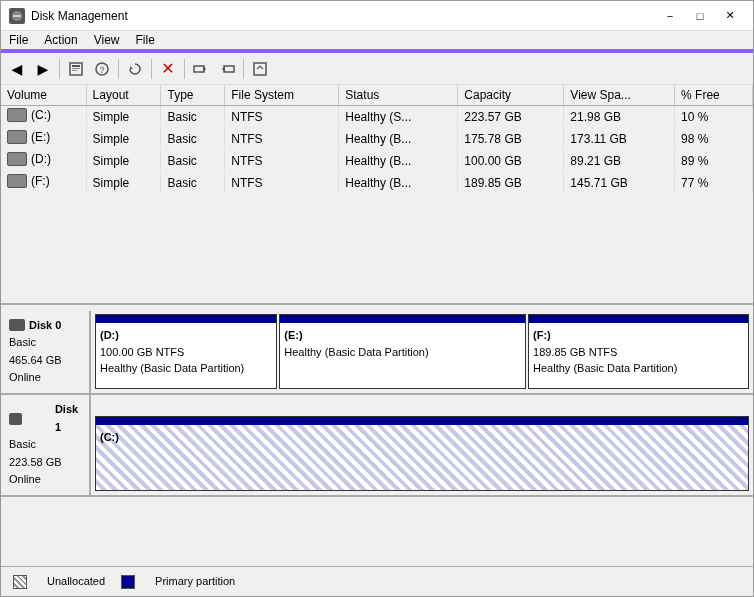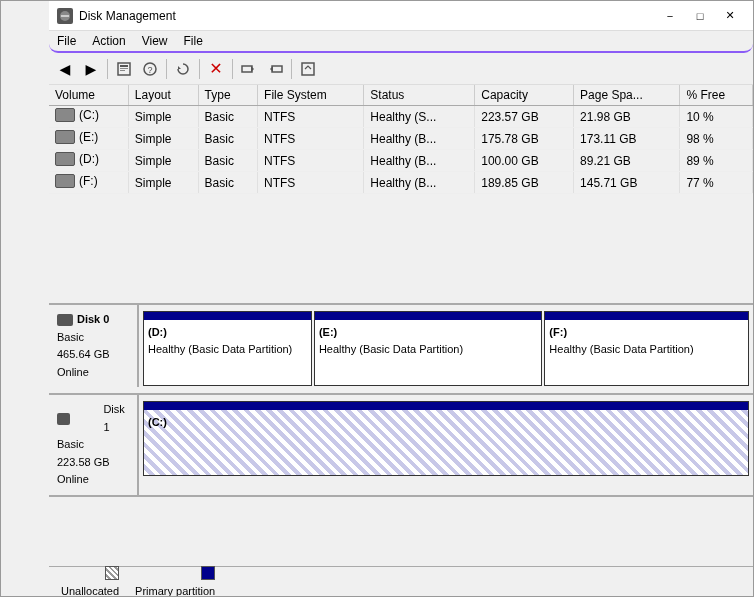--- a/index.html
+++ b/index.html
@@ -1,54 +1,54 @@
 <!DOCTYPE html>
 <html><head>
   <meta charset="utf-8">
   <style>
     * { box-sizing: border-box; margin: 0; padding: 0; }
     body { font-family: 'Segoe UI', Tahoma, Geneva, Verdana, sans-serif; font-size: 12px; background: #f0f0f0; }
 
     
-    .window { width: 754px; height: 597px; background: #f0f0f0; border: 1px solid #999; display: flex; flex-direction: column; padding-left: 48px; }
+    .window { width: 754px; height: 597px; background: #f0f0f0; border: 1px solid #999; display: flex; flex-direction: column; }
     .title-bar { background: #fff; padding: 6px 8px; display: flex; align-items: center; justify-content: space-between; border-bottom: 1px solid #ddd; height: 30px; }
     .title-bar-left { display: flex; align-items: center; gap: 6px; font-size: 12px; }
     .title-bar-icon { width: 16px; height: 16px; background: #555; border-radius: 2px; display: flex; align-items: center; justify-content: center; }
     .title-bar-controls { display: flex; gap: 0; }
     .title-btn { width: 30px; height: 20px; border: none; background: transparent; cursor: pointer; font-size: 11px; display: flex; align-items: center; justify-content: center; }
 
     
-    .menu-bar { background: #f0f0f0; padding: 2px 0; display: flex; border-bottom: 2px solid #8b5cf6; height: 22px; border-radius: 9px; }
+    .menu-bar { background: #f0f0f0; padding: 2px 0; display: flex; border-bottom: 4px solid #8b5cf6; height: 22px; }
     .menu-item { padding: 2px 8px; cursor: pointer; font-size: 12px; display: flex; align-items: center; }
 
     
     .toolbar { background: #f0f0f0; padding: 2px 4px; display: flex; align-items: center; gap: 2px; border-bottom: 1px solid #ddd; height: 32px; }
     .toolbar-btn { width: 24px; height: 24px; border: 1px solid transparent; background: transparent; cursor: pointer; display: flex; align-items: center; justify-content: center; font-size: 14px; }
     .toolbar-sep { width: 1px; height: 20px; background: #bbb; margin: 0 2px; }
 
     
     .main-content { flex: 1; display: flex; flex-direction: column; overflow: hidden; }
 
     
     .table-area { flex: 0 0 auto; height: 220px; overflow-y: auto; border-bottom: 2px solid #aaa; }
     table { width: 100%; border-collapse: collapse; }
     table thead tr { background: #f0f0f0; margin-top: 48px; }
     table th { border-right: 1px solid #ccc; border-bottom: 1px solid #aaa; padding: 3px 6px; text-align: left; font-weight: normal; white-space: nowrap; cursor: pointer; }
     table td { border-right: 1px solid #e0e0e0; border-bottom: 1px solid #eee; padding: 2px 6px; white-space: nowrap; }
     .volume-icon { display: inline-flex; align-items: center; gap: 4px; }
 
     
     .disk-area { flex: 1; overflow-y: auto; background: #f0f0f0; padding: 0; }
-    .disk-row { display: flex; align-items: flex-start; border-bottom: 2px solid #aaa; min-height: 90px; }
+    .disk-row { display: flex; align-items: flex-end; border-bottom: 2px solid #aaa; min-height: 90px; }
     .disk-label { width: 90px; min-width: 90px; padding: 6px 8px; border-right: 2px solid #aaa; font-size: 11px; line-height: 1.6; }
     .disk-partitions { flex: 1; display: flex; padding: 4px; gap: 2px; align-items: flex-start; padding-top: 6px; }
 
     
     .legend { padding: 6px 12px; display: flex; align-items: center; gap: 16px; border-top: 1px solid #aaa; font-size: 11px; background: #f0f0f0; height: 30px; }
-    .legend-item { display: flex; align-items: flex-end; gap: 5px; flex-direction: column; }
+    .legend-item { display: flex; align-items: flex-start; gap: 20px; }
     .legend-box { width: 14px; height: 14px; border: 1px solid #555; }
     .legend-unalloc { background: repeating-linear-gradient(45deg, #fff, #fff 2px, #999 2px, #999 4px); }
     .legend-primary { background: #00008b; }
 
     
     ::-webkit-scrollbar { width: 12px; height: 12px; }
     ::-webkit-scrollbar-track { background: #f0f0f0; }
     ::-webkit-scrollbar-thumb { background: #aaa; border: 1px solid #888; }
   </style>
 </head>
@@ -134,21 +134,21 @@
     <div class="table-area">
       <table>
         <thead>
           <tr>
             <th>Volume</th>
             <th>Layout</th>
             <th>Type</th>
             <th>File System</th>
             <th>Status</th>
             <th>Capacity</th>
-            <th>Page Spa...</th>
+            <th>View Spa...</th>
             <th>% Free</th>
           </tr>
         </thead>
         <tbody id="table-body">
         <tr>
     <td>
       <div class="volume-icon">
         <div style="width:20px;height:14px;background:#888;border-radius:2px;border:1px solid #555;display:inline-block;"></div>
         <span>(C:)</span>
       </div>
@@ -219,44 +219,46 @@
     </div>
     <div>Basic</div>
     <div>465.64 GB</div>
     <div>Online</div>
   </div>
           <div class="disk-partitions" style="flex-wrap: nowrap;">
             <div style="flex: 28 1 0%; min-width: 0px; border: 1px solid rgb(51, 51, 51); position: relative; min-height: 75px; overflow: hidden; cursor: pointer; background: rgb(255, 255, 255);">
               <div style="position: absolute; top: 0px; left: 0px; right: 0px; height: 8px; background: rgb(0, 0, 139);"></div>
               <div style="position: relative; z-index: 1; margin-top: 10px; padding: 2px 4px; font-size: 11px; line-height: 1.5;">
       <div style="font-weight:bold;">(D:)</div>
+      <div>100.00 GB NTFS</div>
       <div>Healthy (Basic Data Partition)</div>
     </div>
             </div>
             <div style="flex: 38 1 0%; min-width: 0px; border: 1px solid rgb(51, 51, 51); position: relative; min-height: 75px; overflow: hidden; cursor: pointer; background: rgb(255, 255, 255);">
               <div style="position: absolute; top: 0px; left: 0px; right: 0px; height: 8px; background: rgb(0, 0, 139);"></div>
               <div style="position: relative; z-index: 1; margin-top: 10px; padding: 2px 4px; font-size: 11px; line-height: 1.5;">
       <div style="font-weight:bold;">(E:)</div>
       <div>Healthy (Basic Data Partition)</div>
     </div>
             </div>
             <div style="flex: 34 1 0%; min-width: 0px; border: 1px solid rgb(51, 51, 51); position: relative; min-height: 75px; overflow: hidden; cursor: pointer; background: rgb(255, 255, 255);">
               <div style="position: absolute; top: 0px; left: 0px; right: 0px; height: 8px; background: rgb(0, 0, 139);"></div>
               <div style="position: relative; z-index: 1; margin-top: 10px; padding: 2px 4px; font-size: 11px; line-height: 1.5;">
       <div style="font-weight:bold;">(F:)</div>
+      <div>189.85 GB NTFS</div>
       <div>Healthy (Basic Data Partition)</div>
     </div>
             </div>
           </div>
         </div>
         <div class="disk-row">
           <div class="disk-label">
     <div style="display:flex;align-items:center;gap:4px;">
       <div style="width:16px;height:12px;background:#555;border-radius:2px;"></div>
-      <span style="font-weight:normal;margin-left:29px;">Disk 1</span>
+      <span style="font-weight:bold;margin-left:29px;">Disk 1</span>
     </div>
     <div>Basic</div>
     <div>223.58 GB</div>
     <div>Online</div>
   </div>
           <div class="disk-partitions" style="flex-wrap: nowrap;">
             <div style="flex: 100 1 0%; min-width: 0px; border: 1px solid rgb(51, 51, 51); position: relative; min-height: 75px; overflow: hidden; cursor: pointer; background: repeating-linear-gradient(45deg, rgb(255, 255, 255), rgb(255, 255, 255) 4px, rgb(200, 200, 232) 4px, rgb(200, 200, 232) 8px);">
               <div style="position: absolute; top: 0px; left: 0px; right: 0px; height: 8px; background: rgb(0, 0, 139);"></div>
               <div style="position: relative; z-index: 1; margin-top: 10px; padding: 2px 4px; font-size: 11px; line-height: 1.5;">
       <div style="font-weight:bold;">(C:)</div>

